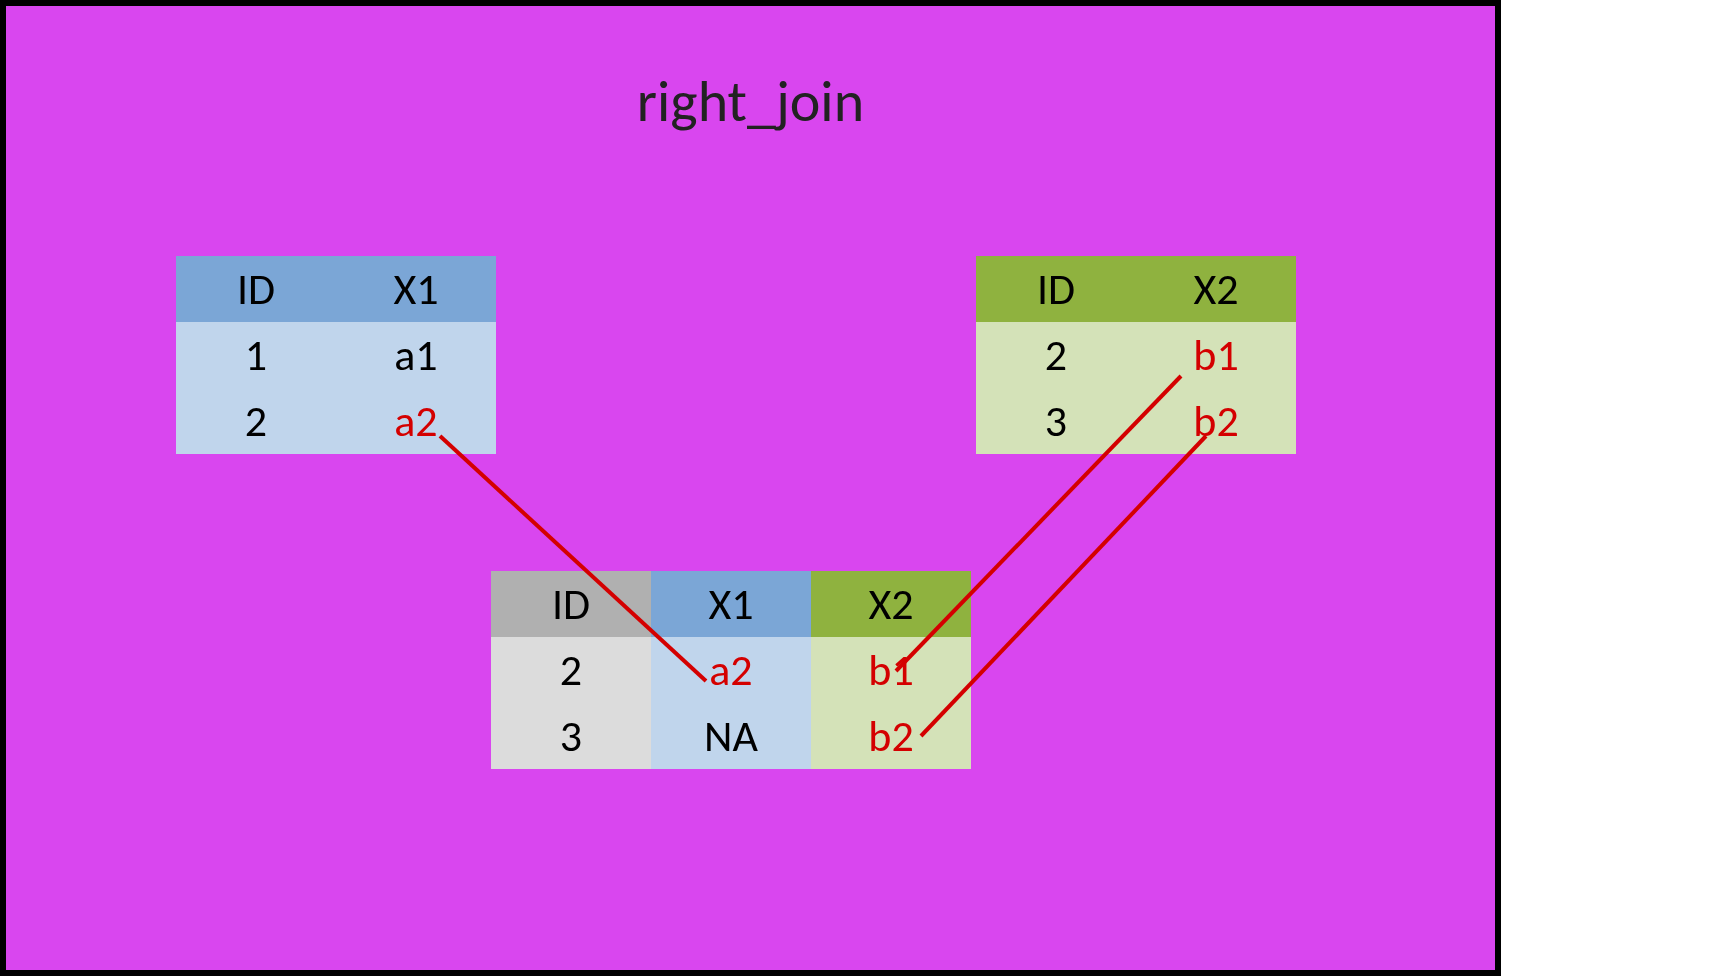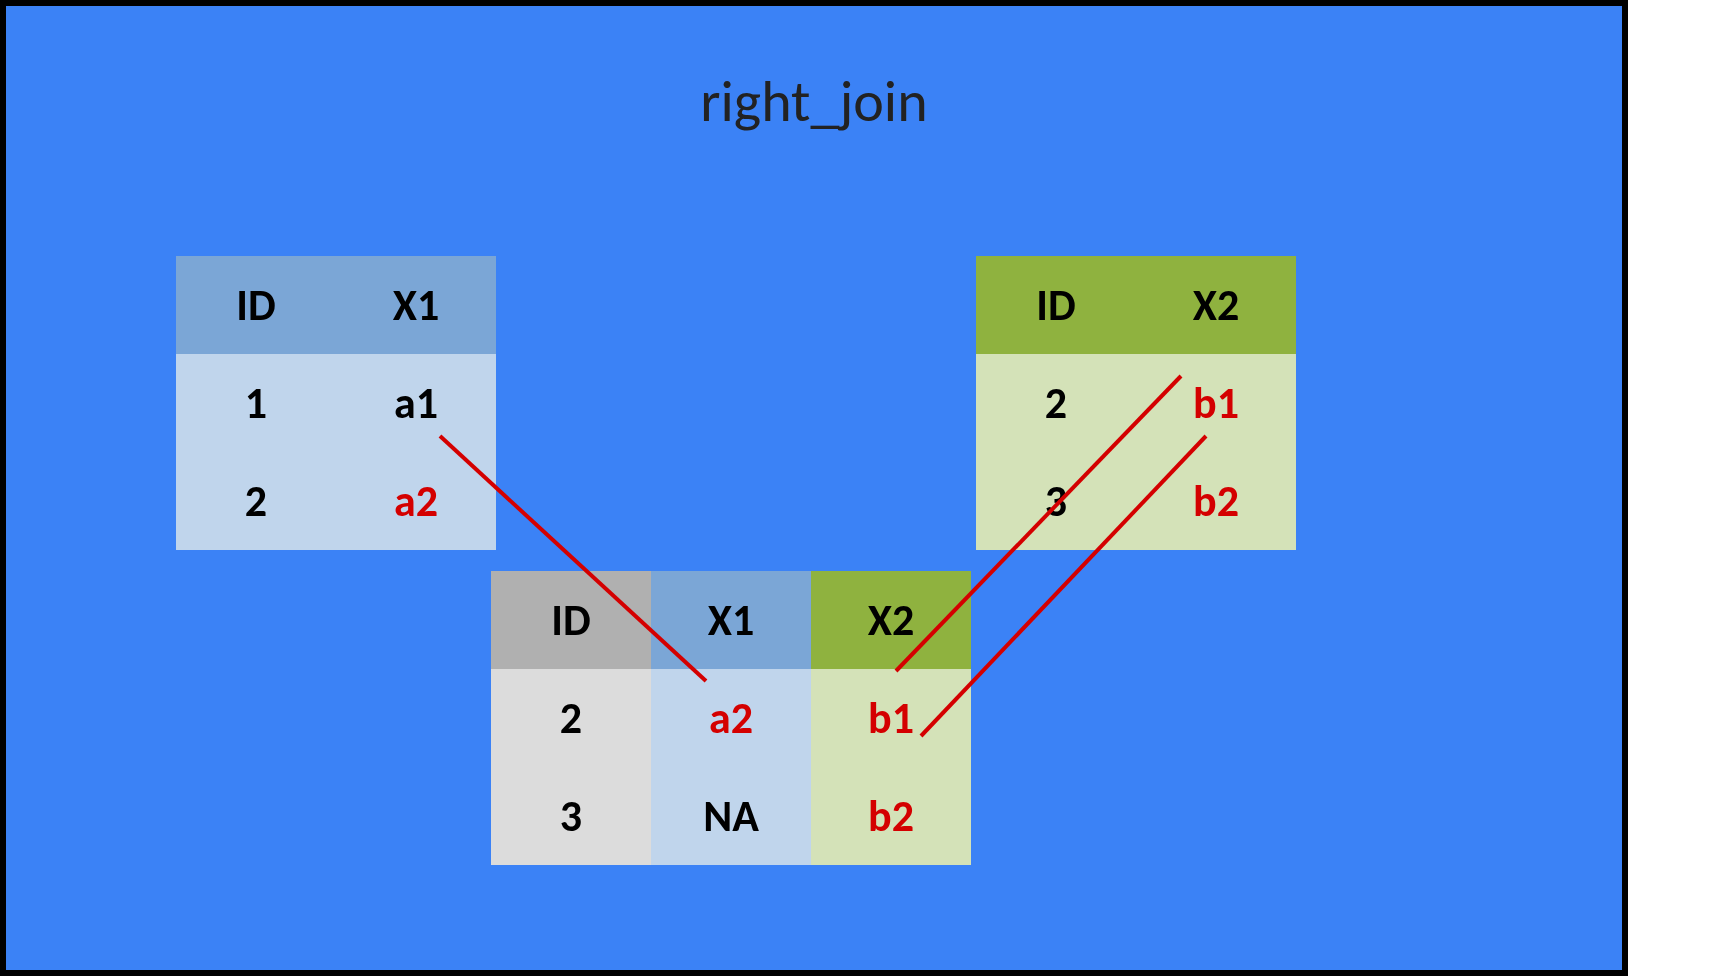--- a/index.html
+++ b/index.html
@@ -4,44 +4,44 @@
 <style>
   html, body {
     margin: 0;
     padding: 0;
     width: 1735px;
     height: 976px;
     font-family: Calibri, Arial, sans-serif;
   }
   .canvas {
     position: relative;
-    width: 1628px;
+    width: 1501px;
     height: 976px;
-    background: #3b82f6;
+    background: #d946ef;
     border: 6px solid #000;
     box-sizing: border-box;
   }
   .title {
     position: absolute;
     top: 60px;
     left: 0;
     width: 100%;
     text-align: center;
     font-size: 58px;
     color: #222;
   }
   table {
     position: absolute;
     border-collapse: collapse;
     font-size: 44px;
     text-align: center;
   }
   td, th {
-    padding: 22px 0;
-    font-weight: bold;
+    padding: 6px 0;
+    font-weight: normal;
   }
   .red { color: #d40000; }
 
   
   #tableA { left: 170px; top: 250px; }
   #tableA th { background: #7ba6d6; }
   #tableA td { background: #c0d5ec; }
   #tableA th, #tableA td { width: 160px; }
 
   

